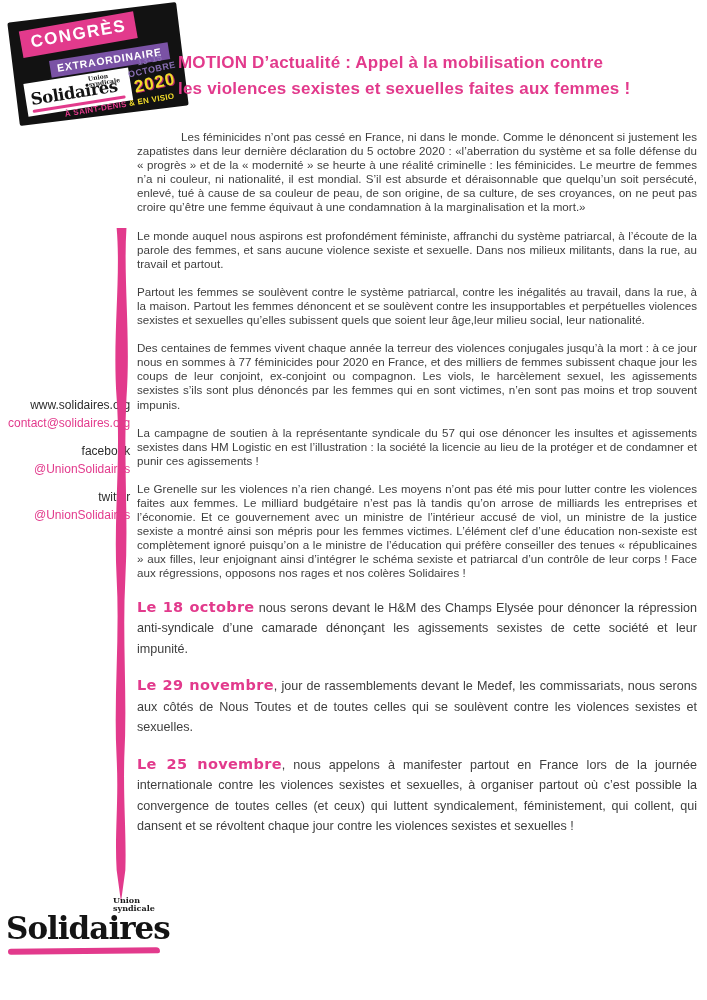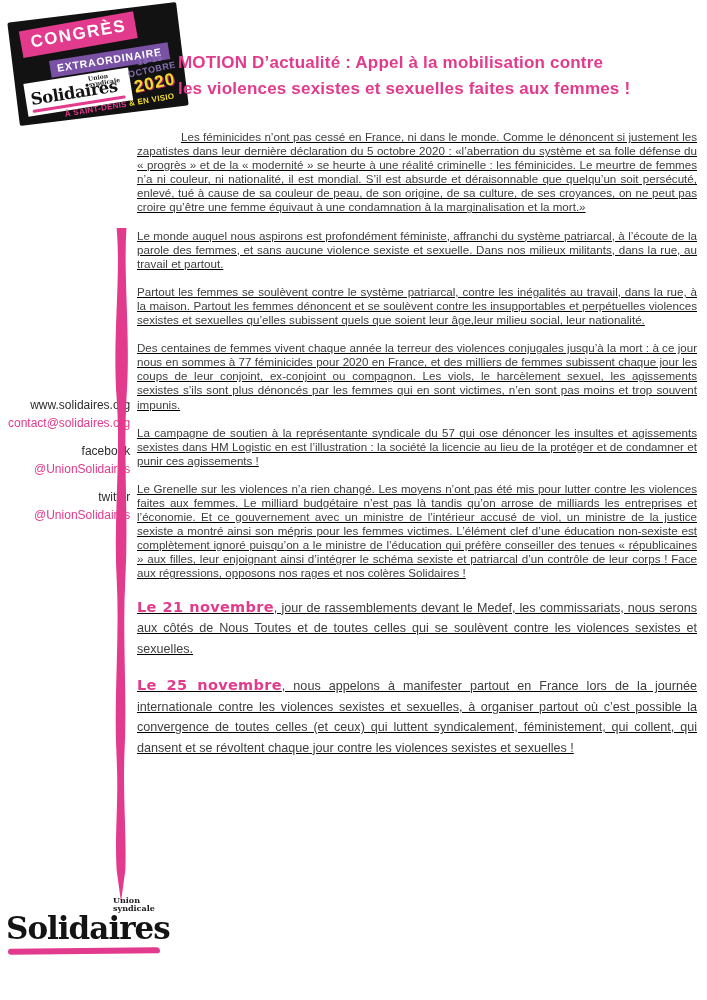--- a/index.html
+++ b/index.html
@@ -95,21 +95,21 @@
   .sidebar .pink { color: #e23a8c; }
 
   
   .divider {
     position: absolute; left: 109px; top: 228px;
     width: 24px; height: 676px;
   }
 
   
   .content {
-    position: absolute; left: 137px; top: 129px; width: 560px; text-decoration: underline;
+    position: absolute; left: 137px; top: 129px; width: 560px;
   }
   .content p {
     margin: 0 0 13px 0;
     font-size: 11.6px; line-height: 14.1px;
     text-align: justify;
     color: #3e3e3e;
   }
   .content p.first-par { text-indent: 44px; }
   .content p.date-par {
     font-size: 12.6px; line-height: 20.5px;
@@ -205,21 +205,22 @@
     Z"></path>
 </svg>
 
 <main class="content">
   <p class="first-par"><span class="date-lead"></span><span>Les féminicides n’ont pas cessé en France, ni dans le monde. Comme le dénoncent si justement les zapatistes dans leur dernière déclaration du 5 octobre 2020 : «l’aberration du système et sa folle défense du « progrès » et de la « modernité » se heurte à une réalité criminelle : les féminicides. Le meurtre de femmes n’a ni couleur, ni nationalité, il est mondial. S’il est absurde et déraisonnable que quelqu’un soit persécuté, enlevé, tué à cause de sa couleur de peau, de son origine, de sa culture, de ses croyances, on ne peut pas croire qu’être une femme équivaut à une condamnation à la marginalisation et la mort.»</span></p>
   <p><span class="date-lead"></span><span>Le monde auquel nous aspirons est profondément féministe, affranchi du système patriarcal, à l’écoute de la parole des femmes, et sans aucune violence sexiste et sexuelle. Dans nos milieux militants, dans la rue, au travail et partout.</span></p>
   <p><span class="date-lead"></span><span>Partout les femmes se soulèvent contre le système patriarcal, contre les inégalités au travail, dans la rue, à la maison. Partout les femmes dénoncent et se soulèvent contre les insupportables et perpétuelles violences sexistes et sexuelles qu’elles subissent quels que soient leur âge,leur milieu social, leur nationalité.</span></p>
   <p><span class="date-lead"></span><span>Des centaines de femmes vivent chaque année la terreur des violences conjugales jusqu’à la mort : à ce jour nous en sommes à 77 féminicides pour 2020 en France, et des milliers de femmes subissent chaque jour les coups de leur conjoint, ex-conjoint ou compagnon. Les viols, le harcèlement sexuel, les agissements sexistes s’ils sont plus dénoncés par les femmes qui en sont victimes, n’en sont pas moins et trop souvent impunis.</span></p>
   <p><span class="date-lead"></span><span>La campagne de soutien à la représentante syndicale du 57 qui ose dénoncer les insultes et agissements sexistes dans HM Logistic en est l’illustration : la société la licencie au lieu de la protéger et de condamner et punir ces agissements !</span></p>
   <p><span class="date-lead"></span><span>Le Grenelle sur les violences n’a rien changé. Les moyens n’ont pas été mis pour lutter contre les violences faites aux femmes. Le milliard budgétaire n’est pas là tandis qu’on arrose de milliards les entreprises et l’économie. Et ce gouvernement avec un ministre de l’intérieur accusé de viol, un ministre de la justice sexiste a montré ainsi son mépris pour les femmes victimes. L’élément clef d’une éducation non-sexiste est complètement ignoré puisqu’on a le ministre de l’éducation qui préfère conseiller des tenues « républicaines » aux filles, leur enjoignant ainsi d’intégrer le schéma sexiste et patriarcal d’un contrôle de leur corps ! Face aux régressions, opposons nos rages et nos colères Solidaires !</span></p>
-  <p class="date-par"><span class="date-lead">Le 21 novembre</span><span>, jour de rassemblements devant le Medef, les commissariats, nous serons aux côtés de Nous Toutes et de toutes celles qui se soulèvent contre les violences sexistes et sexuelles.</span></p>
+  <p class="date-par"><span class="date-lead">Le 18 octobre</span><span> nous serons devant le H&amp;M des Champs Elysée pour dénoncer la répression anti-syndicale d’une camarade dénonçant les agissements sexistes de cette société et leur impunité.</span></p>
+  <p class="date-par"><span class="date-lead">Le 29 novembre</span><span>, jour de rassemblements devant le Medef, les commissariats, nous serons aux côtés de Nous Toutes et de toutes celles qui se soulèvent contre les violences sexistes et sexuelles.</span></p>
   <p class="date-par"><span class="date-lead">Le 25 novembre</span><span>, nous appelons à manifester partout en France lors de la journée internationale contre les violences sexistes et sexuelles, à organiser partout où c’est possible la convergence de toutes celles (et ceux) qui luttent syndicalement, féministement, qui collent, qui dansent et se révoltent chaque jour contre les violences sexistes et sexuelles !</span></p>
 </main>
 
 <div class="footer-logo">
   <div class="fl-small">
     <div>Union</div>
     <div>syndicale</div>
   </div>
   <div class="fl-name">Solidaires</div>
   <div class="fl-underline"></div>

